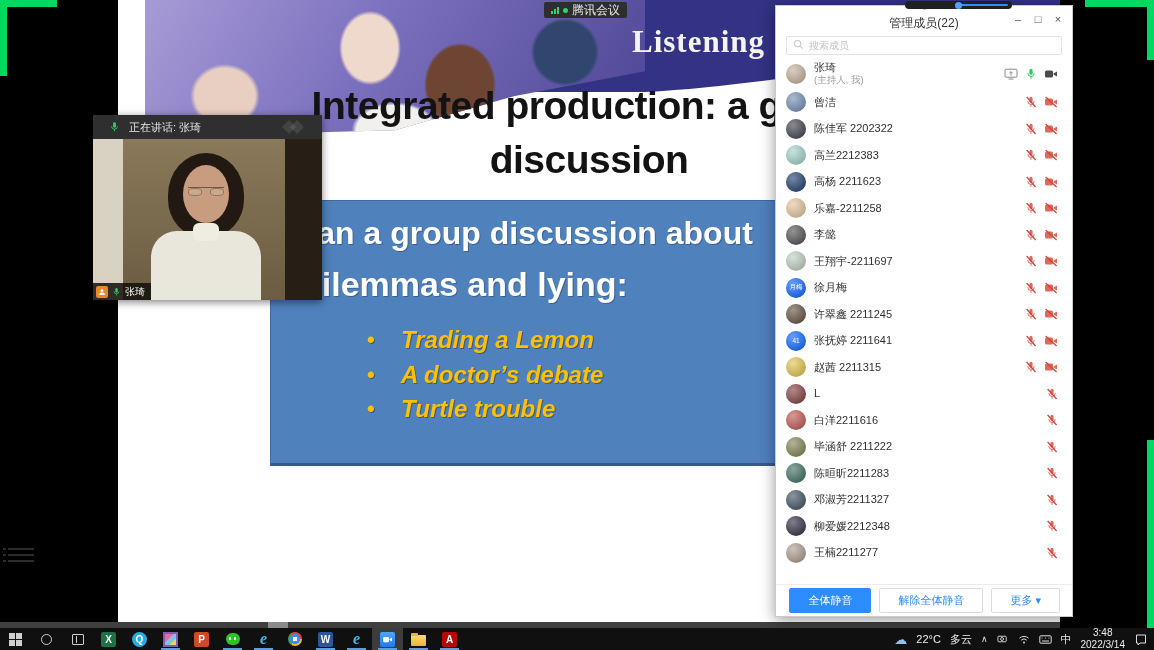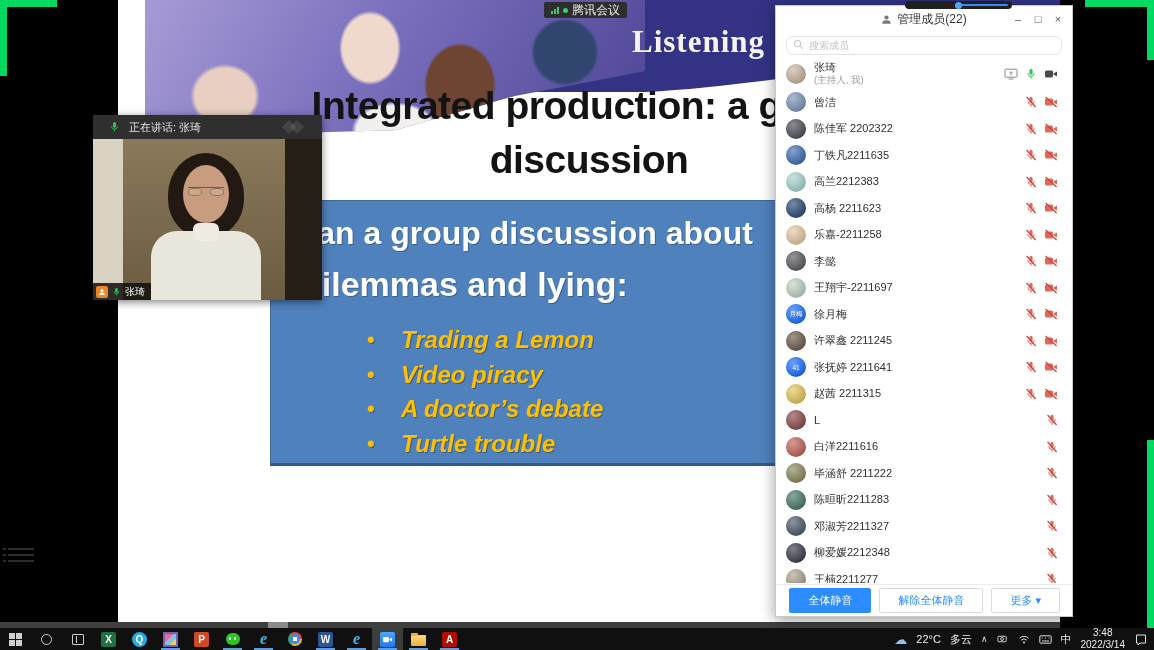--- a/index.html
+++ b/index.html
@@ -60,27 +60,27 @@
   .v-body { position:absolute; left:58px; top:92px; width:110px; height:70px; border-radius:26px 26px 0 0; background:#e9e6dc; }
   .v-neck { position:absolute; left:100px; top:84px; width:26px; height:18px; background:#efece2; border-radius:6px; }
   .vw-namechip { position:absolute; left:0; bottom:0; height:17px; background:rgba(18,14,10,.85);
     display:flex; align-items:center; gap:4px; padding:0 6px 0 3px; }
   .host-badge { width:12px; height:12px; border-radius:2px; background:#e8882a; display:flex; align-items:center; justify-content:center; }
   .vw-name { color:#fff; font-size:10px; }
 
   
   .member-panel { position:absolute; left:775px; top:5px; width:298px; height:612px; background:#fff;
     border:1px solid #c9c9c9; z-index:5; box-shadow:0 3px 14px rgba(0,0,0,.4); }
-  .mp-header { position:relative; height:26px; display:flex; align-items:center; justify-content:center; gap:5px; }
+  .mp-header { position:relative; height:26px; display:flex; align-items:center; justify-content:center; gap:5px;flex-direction:column; }
   .mp-title { font-size:12px; color:#333; }
   .mp-controls { position:absolute; right:4px; top:0; height:26px; display:flex; }
   .mp-controls span { width:20px; height:26px; display:flex; align-items:center; justify-content:center;
     color:#555; font-size:11px; cursor:default; }
   .mp-search { position:relative; margin:3px 10px 5px; }
-  .mp-search input { width:100%; height:19px; border:1px solid #e3e3e3; border-radius:7px;
+  .mp-search input { width:100%; height:19px; border:1px solid #e3e3e3; border-radius:2px;
     padding:0 6px 0 22px; font-size:10px; color:#666; outline:none; font-family:inherit; }
   .mp-search input::placeholder { color:#c2c2c2; }
   .mp-search svg { position:absolute; left:7px; top:4px; }
   .member-list { position:absolute; left:0; top:52px; right:0; bottom:33px; overflow:hidden; }
   .member-row { display:flex; align-items:center; height:26.5px; padding:0 14px 0 10px; }
   .member-row.host { height:31px; }
   .avatar { position:relative; width:20px; height:20px; border-radius:50%; margin-right:8px; flex:none; overflow:hidden; }
   .avatar::after { content:""; position:absolute; inset:0; border-radius:50%;
     background:radial-gradient(circle at 35% 30%, rgba(255,255,255,.35), rgba(0,0,0,.18) 80%); }
   .avatar-text { position:absolute; inset:0; display:flex; align-items:center; justify-content:center;
@@ -169,21 +169,20 @@
     <div class="banner-title">Listening</div>
     <div class="slide-title l1">Integrated production: a group</div>
     <div class="slide-title l2">discussion</div>
     <div class="content-box">
       <div class="box-h h1">Plan a group discussion about</div>
       <div class="box-h h2">dilemmas and lying:</div>
       <ul class="box-bullets">
 
           <li>Trading a Lemon</li>
 
-          <li>Video piracy</li>
 
           <li>A doctor’s debate</li>
 
           <li>Turtle trouble</li>
         </ul>
     </div>
   </div>
   <div class="hscrollbar">
     <div class="hscroll-thumb"></div>
   </div>
@@ -317,43 +316,20 @@
               <line x1="1.6" y1="1" x2="10.6" y2="11" stroke="#cc4437" stroke-width="1.2"></line>
             </svg>
             <svg class="ric ic-cam-off" width="14" height="12" viewBox="0 0 14 12" style="color:#e0695e">
               <rect x="1" y="2.5" width="8" height="7" rx="1.5" fill="currentColor"></rect>
               <path d="M9.5 5.5 13 3.4 v5.2 L9.5 6.5 z" fill="currentColor"></path>
               <line x1="1.6" y1="1" x2="12.6" y2="11" stroke="#cc4437" stroke-width="1.2"></line>
             </svg>
           </span>
         </div>
 
-        <div class="member-row muted-both">
-          <span class="avatar" style="background: rgb(63, 111, 181);">
-            <i class="avatar-text"></i>
-          </span>
-          <span class="member-names">
-            <span class="member-name">丁铁凡2211635</span>
-
-          </span>
-          <span class="row-icons">
-
-            <svg class="ric ic-mic-off" width="12" height="12" viewBox="0 0 12 12" style="color:#e0695e">
-              <rect x="4.4" y="0.8" width="3.2" height="6" rx="1.6" fill="currentColor"></rect>
-              <path d="M2.8 5.2a3.2 3.2 0 0 0 6.4 0" fill="none" stroke="currentColor"></path>
-              <line x1="6" y1="8.4" x2="6" y2="10.8" stroke="currentColor"></line>
-              <line x1="1.6" y1="1" x2="10.6" y2="11" stroke="#cc4437" stroke-width="1.2"></line>
-            </svg>
-            <svg class="ric ic-cam-off" width="14" height="12" viewBox="0 0 14 12" style="color:#e0695e">
-              <rect x="1" y="2.5" width="8" height="7" rx="1.5" fill="currentColor"></rect>
-              <path d="M9.5 5.5 13 3.4 v5.2 L9.5 6.5 z" fill="currentColor"></path>
-              <line x1="1.6" y1="1" x2="12.6" y2="11" stroke="#cc4437" stroke-width="1.2"></line>
-            </svg>
-          </span>
-        </div>
 
         <div class="member-row muted-both">
           <span class="avatar" style="background: rgb(169, 214, 207);">
             <i class="avatar-text"></i>
           </span>
           <span class="member-names">
             <span class="member-name">高兰2212383</span>
 
           </span>
           <span class="row-icons">

